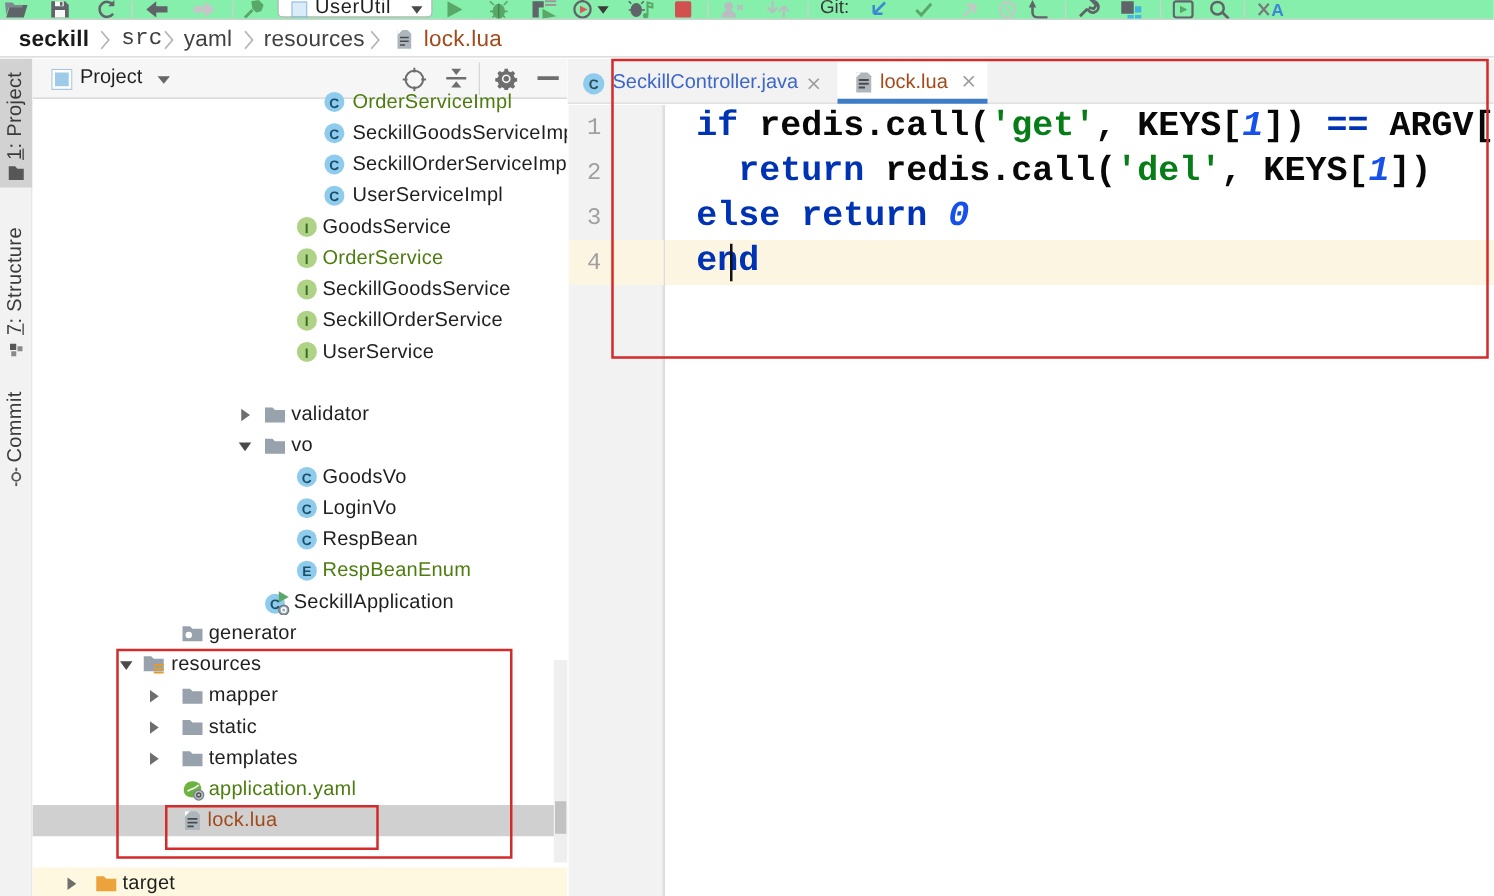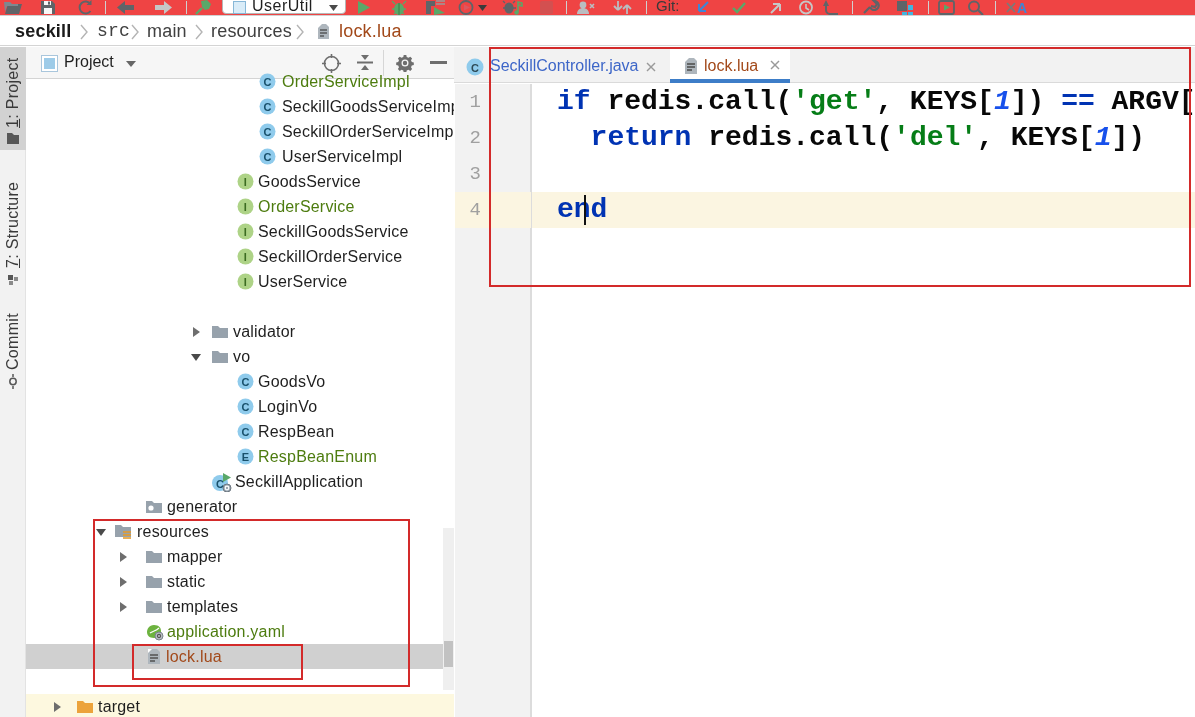--- a/index.html
+++ b/index.html
@@ -1,20 +1,20 @@
 <!DOCTYPE html>
 <html><head>
 <meta charset="utf-8">
 <style>
   * { margin:0; padding:0; box-sizing:border-box; }
   html,body { width:1195px; height:717px; overflow:hidden; background:#fff;
     font-family:"Liberation Sans", sans-serif; }
   .abs { position:absolute; }
   
-  #toolbar { left:0; top:0; width:1195px; height:16px; background:#ef4444;
+  #toolbar { left:0; top:0; width:1195px; height:16px; background:#86efac;
     border-bottom:1px solid #d1d1d1; }
   #crumbs { left:0; top:17px; width:1195px; height:29px; background:#fff;
     border-bottom:1px solid #d4d4d4; font-size:18px; color:#404040; letter-spacing:0.2px; }
   #stripe { left:0; top:47px; width:26px; height:670px; background:#f2f2f2;
     border-right:1px solid #e3e3e3; }
   #panel  { left:26px; top:47px; width:428px; height:670px; background:#fff; overflow:hidden; }
   #phead  { left:0; top:0; width:428px; height:32px; background:#f6f6f6;
     border-bottom:1px solid #d4d4d4; }
   #editor { left:454px; top:47px; width:741px; height:670px; background:#fff; overflow:hidden; }
   #tabbar { left:0; top:0; width:741px; height:36px; background:#f2f2f2;
@@ -163,21 +163,21 @@
 
 <div class="abs" id="crumbs">
   <span class="abs" style="left:15px; top:4px; font-weight:bold; color:#1a1a1a;">seckill</span>
   <svg class="abs" style="left:79px; top:7px" width="10" height="16">
       <path d="M2 1 L8 8 L2 15" stroke="#b4b4b4" stroke-width="1.4" fill="none"></path>
     </svg>
   <span class="abs" style="left:97px; top:4px;font-family:Liberation Mono, monospace;">src</span>
   <svg class="abs" style="left:130px; top:7px" width="10" height="16">
       <path d="M2 1 L8 8 L2 15" stroke="#b4b4b4" stroke-width="1.4" fill="none"></path>
     </svg>
-  <span class="abs" style="left:147px; top:4px;">main</span>
+  <span class="abs" style="left:147px; top:4px;">yaml</span>
   <svg class="abs" style="left:194px; top:7px" width="10" height="16">
       <path d="M2 1 L8 8 L2 15" stroke="#b4b4b4" stroke-width="1.4" fill="none"></path>
     </svg>
   <span class="abs" style="left:211px; top:4px;">resources</span>
   <svg class="abs" style="left:295px; top:7px" width="10" height="16">
       <path d="M2 1 L8 8 L2 15" stroke="#b4b4b4" stroke-width="1.4" fill="none"></path>
     </svg>
   <svg class="abs" style="left:317px; top:6px" width="13" height="17">
       <path d="M1 1 h8 l3 3 v12 h-11 z" fill="#aeb6bd"></path>
       <path d="M1 1 h4 l-4 4 z" fill="#fff"></path>
@@ -472,19 +472,20 @@
   </div>
   <div class="abs" id="gutter"></div>
   <div class="abs" style="left:1px; top:145px; width:740px; height:36px; background:#fbf5e1;"></div>
   <div class="abs" style="left:77px; top:37px; width:1px; height:633px; background:#dcdcdc;"></div>
   <div class="ln" style="top:37px">1</div>
   <div class="ln" style="top:73px">2</div>
   <div class="ln" style="top:109px">3</div>
   <div class="ln" style="top:145px">4</div>
   <div class="codeline" style="top:37px"><span class="kw">if</span> redis.call(<span class="st">'get'</span>, KEYS[<span class="nm">1</span>]) <span class="kw">==</span> ARGV[<span class="nm">1</span>] <span class="kw">then</span></div>
   <div class="codeline" style="top:73px">  <span class="kw">return</span> redis.call(<span class="st">'del'</span>, KEYS[<span class="nm">1</span>])</div>
+  <div class="codeline" style="top:109px"><span class="kw">else</span> <span class="kw">return</span> <span class="nm">0</span></div>
   <div class="codeline" style="top:145px"><span class="kw">end</span></div>
   <div class="abs" style="left:130px; top:148px; width:2px; height:30px; background:#111;"></div>
 </div>
 
 <div class="red" style="left:489px; top:47px; width:702px; height:240px;"></div>
 <div class="red" style="left:93px; top:519px; width:317px; height:168px;"></div>
 <div class="red" style="left:132px; top:644px; width:171px; height:36px;"></div>
 
 </body></html>

